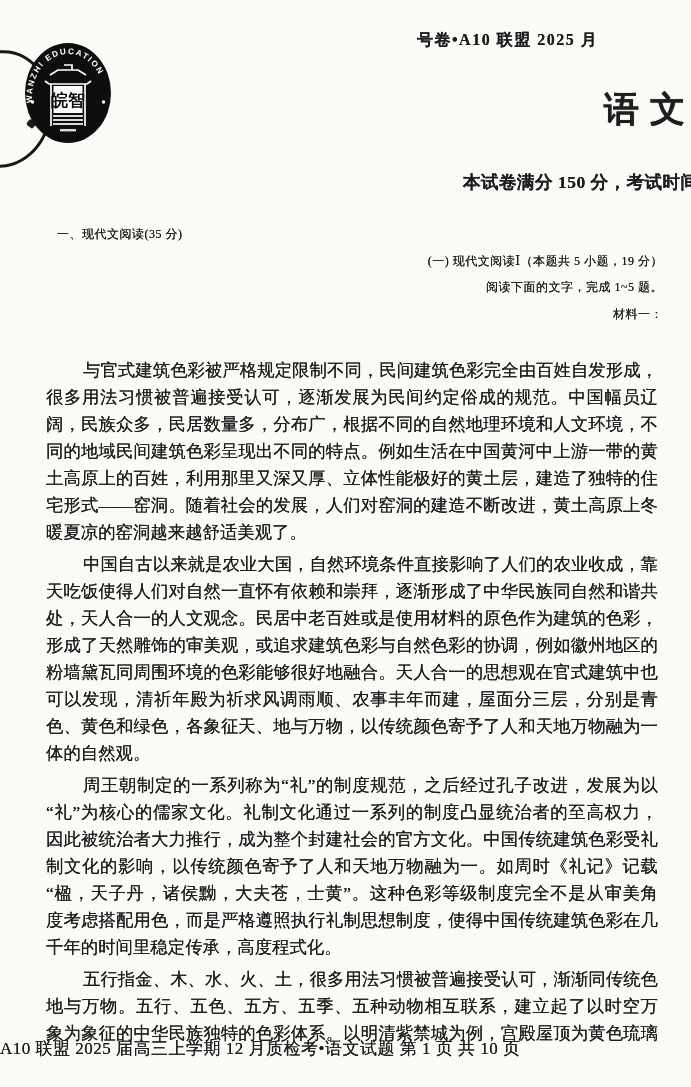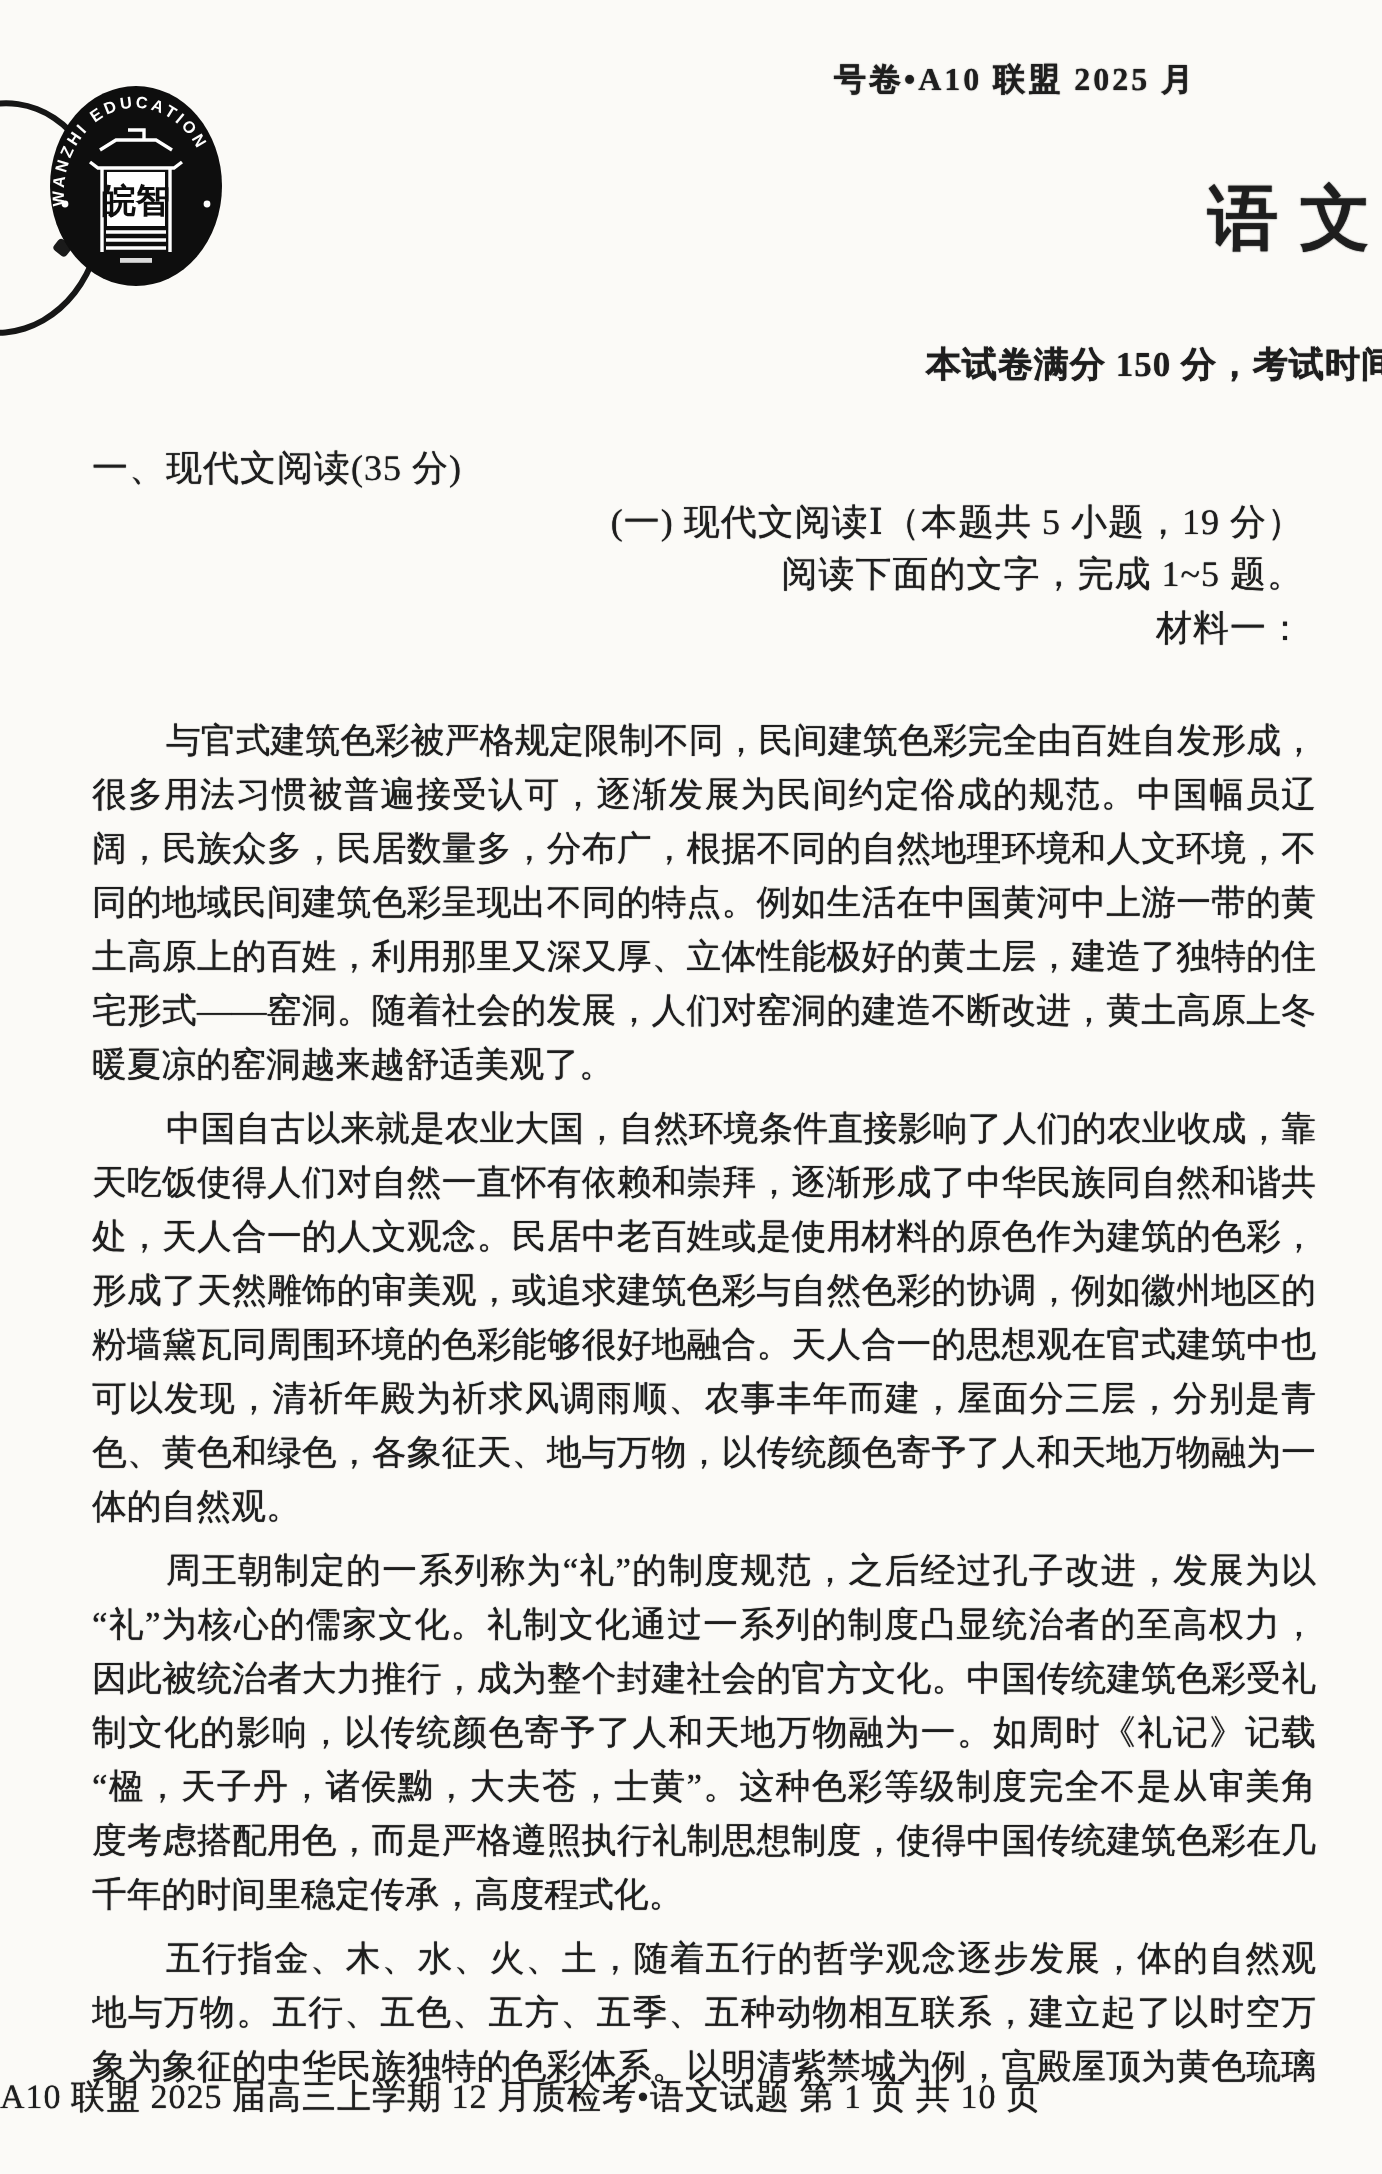--- a/index.html
+++ b/index.html
@@ -40,22 +40,22 @@
     transform:rotate(8deg);
   }
   .stamp-partial .m1,.stamp-partial .m2,.stamp-partial .m3 {
     position:absolute; background:#1a1a1a; border-radius:2px;
   }
   .stamp-partial .m1 { right:10px; top:34px;  width:9px; height:7px; transform:rotate(20deg); }
   .stamp-partial .m2 { right:7px;  top:48px;  width:10px; height:8px; transform:rotate(-12deg); }
   .stamp-partial .m3 { right:12px; top:63px;  width:8px; height:7px; transform:rotate(30deg); }
   
   .intro {
-    position:absolute; left:40px; top:221px; width:612px;
-    font-size:18px;
+    position:absolute; left:51px; top:221px; width:612px;
+    font-size:12px;
   }
   .intro .iline { height:26.5px; line-height:26.5px; white-space:nowrap; overflow:hidden;
                   text-shadow:0 0 .5px #222; }
   .intro .lvl1 { margin-left:6px; letter-spacing:.5px; }
   .intro .lvl2 { margin-left:37px; letter-spacing:.5px;text-align:right; }
   
   .passage {
     position:absolute; left:46px; top:329px; width:612px;
     font-size:17.4px;
     margin-top:28px;
@@ -148,21 +148,21 @@
       <div class="para">
         <div class="bline first">周王朝制定的一系列称为“礼”的制度规范，之后经过孔子改进，发展为以</div>
         <div class="bline">“礼”为核心的儒家文化。礼制文化通过一系列的制度凸显统治者的至高权力，</div>
         <div class="bline">因此被统治者大力推行，成为整个封建社会的官方文化。中国传统建筑色彩受礼</div>
         <div class="bline">制文化的影响，以传统颜色寄予了人和天地万物融为一。如周时《礼记》记载</div>
         <div class="bline">“楹，天子丹，诸侯黝，大夫苍，士黄”。这种色彩等级制度完全不是从审美角</div>
         <div class="bline">度考虑搭配用色，而是严格遵照执行礼制思想制度，使得中国传统建筑色彩在几</div>
         <div class="bline end">千年的时间里稳定传承，高度程式化。</div>
       </div>
       <div class="para">
-        <div class="bline first">五行指金、木、水、火、土，随着五行的哲学观念逐步发展，体的自然观</div>
+        <div class="bline first">五行指金、木、水、火、土，很多用法习惯被普遍接受认可，渐渐同传统色</div>
         <div class="bline">地与万物。五行、五色、五方、五季、五种动物相互联系，建立起了以时空万</div>
         <div class="bline">象为象征的中华民族独特的色彩体系。以明清紫禁城为例，宫殿屋顶为黄色琉璃</div>
       </div>
     </div>
 
   <div class="footer">A10 联盟 2025 届高三上学期 12 月质检考•语文试题  第 1 页  共 10 页</div>
 
 </div>
 
 </body></html>

